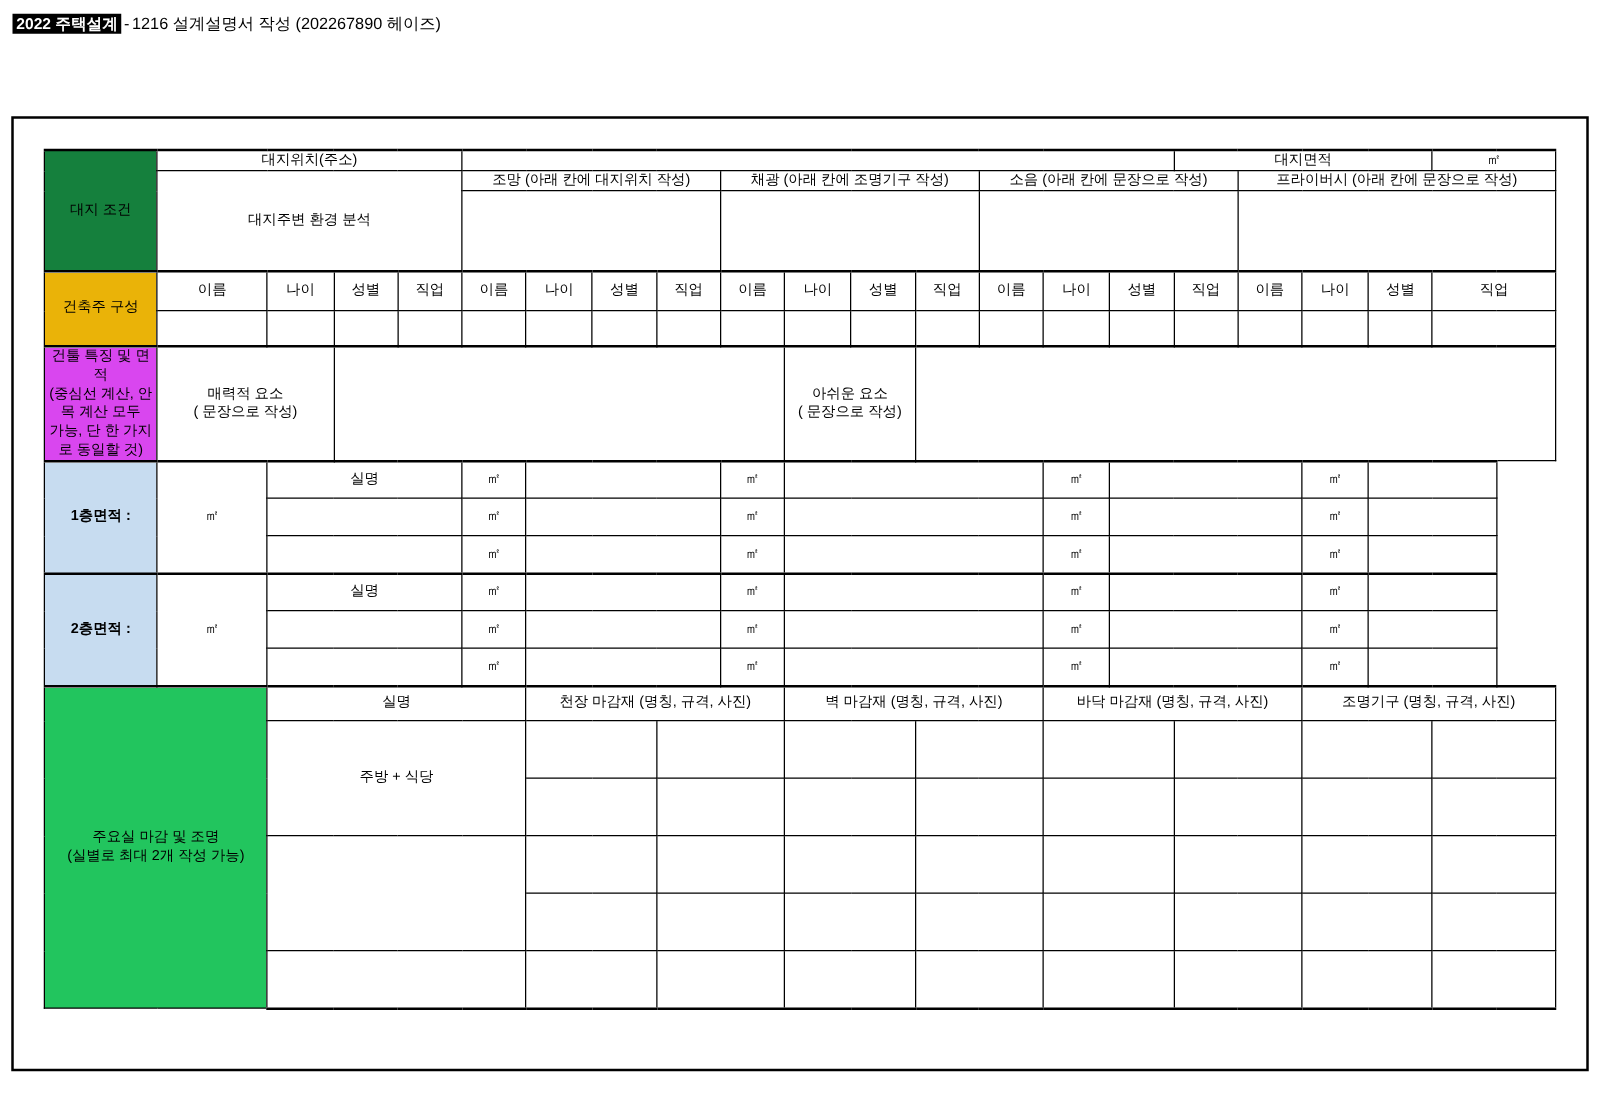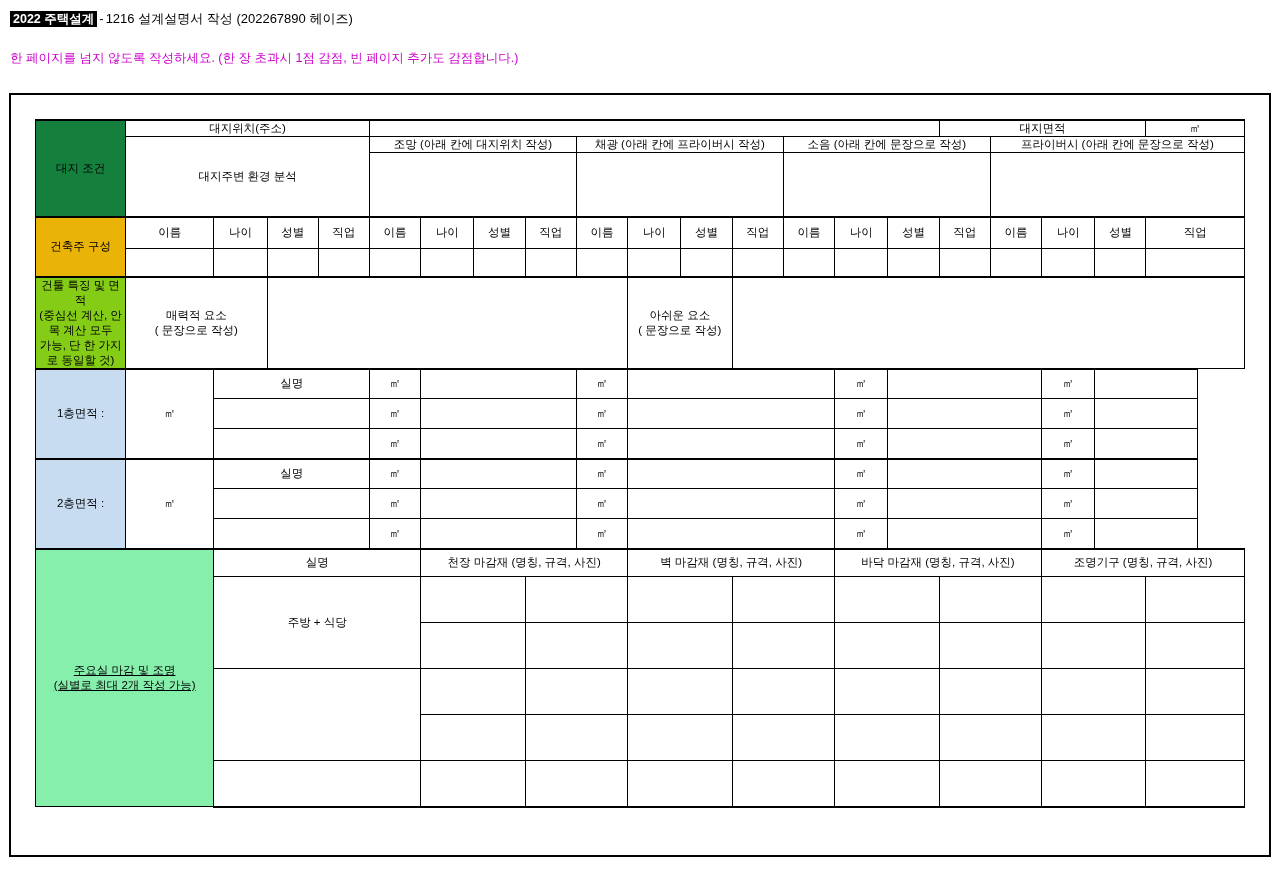--- a/index.html
+++ b/index.html
@@ -82,50 +82,47 @@
     font-size: 11.5px;
     text-align: center;
     vertical-align: middle;
     padding: 0 2px;
     line-height: 15px;
     box-sizing: border-box;
     overflow: hidden;
   }
   .lbl-site   { background: #15803d; }
   .lbl-owner  { background: #eab308; }
-  .lbl-feat   { background: #84cc16; }
+  .lbl-feat   { background: #d946ef; }
   .lbl-floor  { background: #c7dcf0; }
-  .lbl-finish { background: #86efac; text-decoration: underline; }
+  .lbl-finish { background: #22c55e; }
   .small { font-size: 10.5px; }
   .unit {
     text-align: right;
     padding-right: 4px;
     font-size: 10.5px;
   }
   .lefted {
     text-align: left;
     padding-left: 6px;
+    font-weight: bold;
   }
   .thick-top { border-top: 2px solid #000000 !important; }
   .thick-bottom { border-bottom: 2px solid #000000 !important; }
   .twoline { line-height: 14px; }
 </style>
 </head>
 <body>
 
 <div class="page">
 
   <div class="header">
     <span class="hl-year">2022 주택설계</span><span class="hdr-sep">-</span><span class="hdr-rest">1216 설계설명서 작성  (202267890 헤이즈)</span>
   </div>
 
-  <div class="notice">
-    <span class="n1">한 페이지를 넘지 않도록 작성하세요.</span>
-    <span class="n2">(한 장 초과시 1점 감점, 빈 페이지 추가도 감점합니다.)</span>
-  </div>
 
   <div class="frame">
     <div class="sheet">
       <table class="main">
         <colgroup>
           <col style="width:88px">
           <col style="width:86px">
           <col style="width:52px">
           <col style="width:50px">
           <col style="width:50px">
@@ -152,21 +149,21 @@
             <tr>
           <td class="lbl-site thick-top" rowspan="3">대지 조건</td>
           <td class="thick-top" colspan="4">대지위치(주소)</td>
           <td class="thick-top" colspan="11"></td>
           <td class="thick-top" colspan="4">대지면적</td>
           <td class="thick-top unit" colspan="2">㎡</td>
         </tr>
         <tr>
           <td rowspan="2" colspan="4">대지주변 환경 분석</td>
           <td colspan="4">조망 (아래 칸에 대지위치 작성)</td>
-          <td colspan="4">채광 (아래 칸에 프라이버시 작성)</td>
+          <td colspan="4">채광 (아래 칸에 조명기구 작성)</td>
           <td colspan="4">소음 (아래 칸에 문장으로 작성)</td>
           <td colspan="5">프라이버시 (아래 칸에 문장으로 작성)</td>
         </tr>
         <tr style="height:64px">
           <td colspan="4"></td>
           <td colspan="4"></td>
           <td colspan="4"></td>
           <td colspan="5"></td>
         </tr>
 

